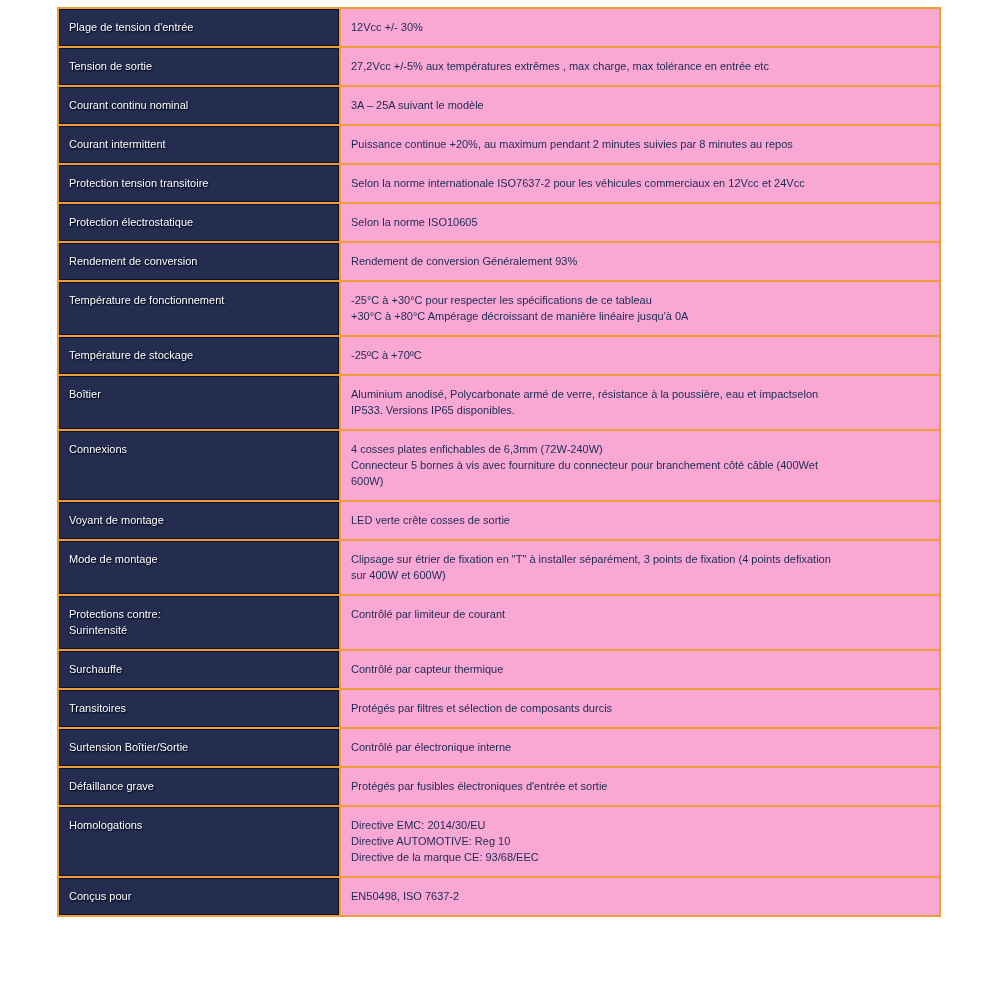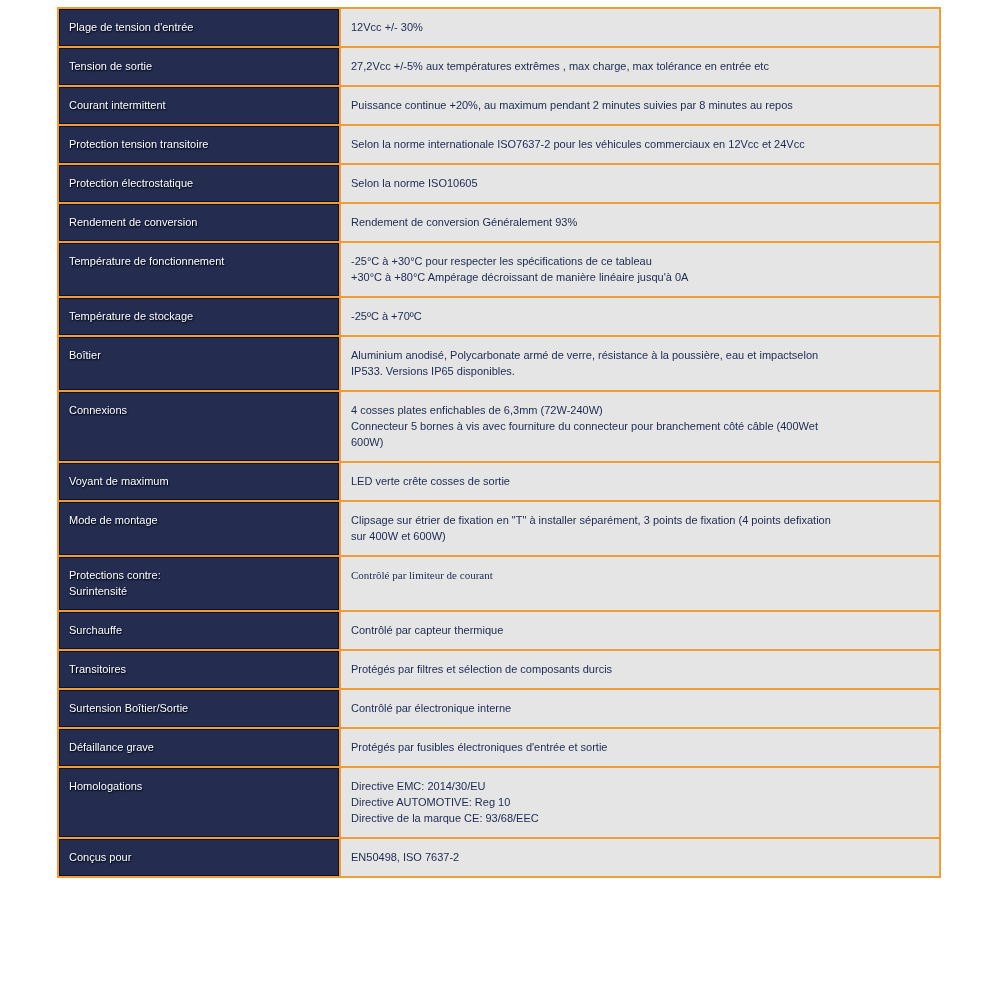--- a/index.html
+++ b/index.html
@@ -35,41 +35,44 @@
   td.spec-label {
     width: 260px;
     background: #242D50;
     color: #ffffff;
     padding-left: 8px;
     padding-right: 6px;
     text-shadow: 0 1px 2px rgba(3, 8, 28, 0.9), 1px 1px 1px rgba(3, 8, 28, 0.7);
     box-shadow: inset 0 0 0 1px rgba(10, 16, 40, 0.9);
   }
   td.spec-value {
-    background: #e5e5e5;
+    background: #f9a8d4;
     color: #1C2A52;
   }
   td.valign-bottom {
     vertical-align: bottom;
-    font-family: Liberation Serif, serif;
   }
 </style>
 </head>
 <body>
 
 <div class="spec-table-wrap">
   <table class="spec-table">
     <tbody id="spec-body">
         <tr>
           <td class="spec-label">Plage de tension d'entrée</td>
           <td class="spec-value">12Vcc +/- 30%</td>
         </tr>
         <tr>
           <td class="spec-label">Tension de sortie</td>
           <td class="spec-value">27,2Vcc +/-5% aux températures extrêmes , max charge, max tolérance en entrée etc</td>
+        </tr>
+        <tr>
+          <td class="spec-label">Courant continu nominal</td>
+          <td class="spec-value">3A – 25A suivant le modèle</td>
         </tr>
         <tr>
           <td class="spec-label">Courant intermittent</td>
           <td class="spec-value">Puissance continue +20%, au maximum pendant 2 minutes suivies par 8 minutes au repos</td>
         </tr>
         <tr>
           <td class="spec-label">Protection tension transitoire</td>
           <td class="spec-value">Selon la norme internationale ISO7637-2 pour les véhicules commerciaux en 12Vcc et 24Vcc</td>
         </tr>
         <tr>
@@ -90,21 +93,21 @@
         </tr>
         <tr>
           <td class="spec-label">Boîtier</td>
           <td class="spec-value">Aluminium anodisé, Polycarbonate armé de verre, résistance à la poussière, eau et impactselon<br>IP533. Versions IP65 disponibles.</td>
         </tr>
         <tr>
           <td class="spec-label">Connexions</td>
           <td class="spec-value">4 cosses plates enfichables de 6,3mm (72W-240W)<br>Connecteur 5 bornes à vis avec fourniture du connecteur pour branchement côté câble (400Wet<br>600W)</td>
         </tr>
         <tr>
-          <td class="spec-label">Voyant de maximum</td>
+          <td class="spec-label">Voyant de montage</td>
           <td class="spec-value">LED verte crête cosses de sortie</td>
         </tr>
         <tr>
           <td class="spec-label">Mode de montage</td>
           <td class="spec-value">Clipsage sur étrier de fixation en "T" à installer séparément, 3 points de fixation (4 points defixation<br>sur 400W et 600W)</td>
         </tr>
         <tr>
           <td class="spec-label">Protections contre:<br>Surintensité</td>
           <td class="spec-value valign-bottom">Contrôlé par limiteur de courant</td>
         </tr>

